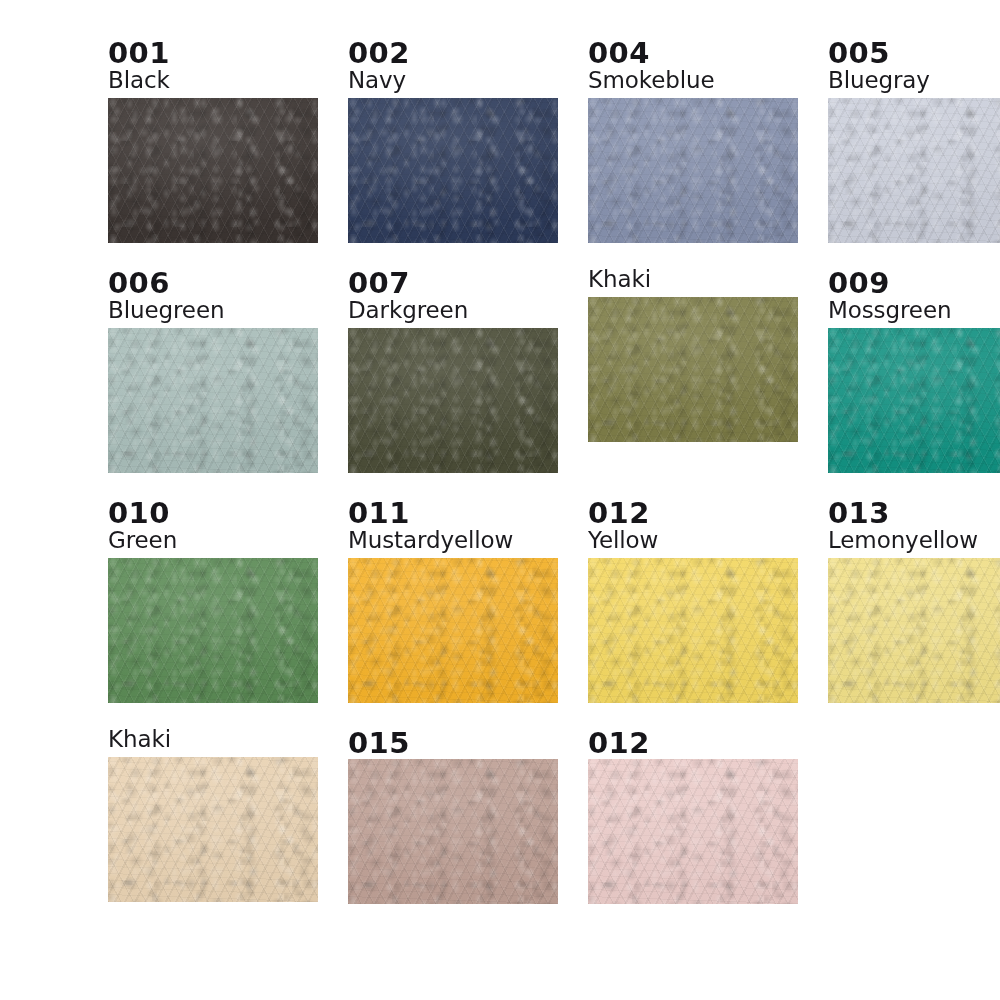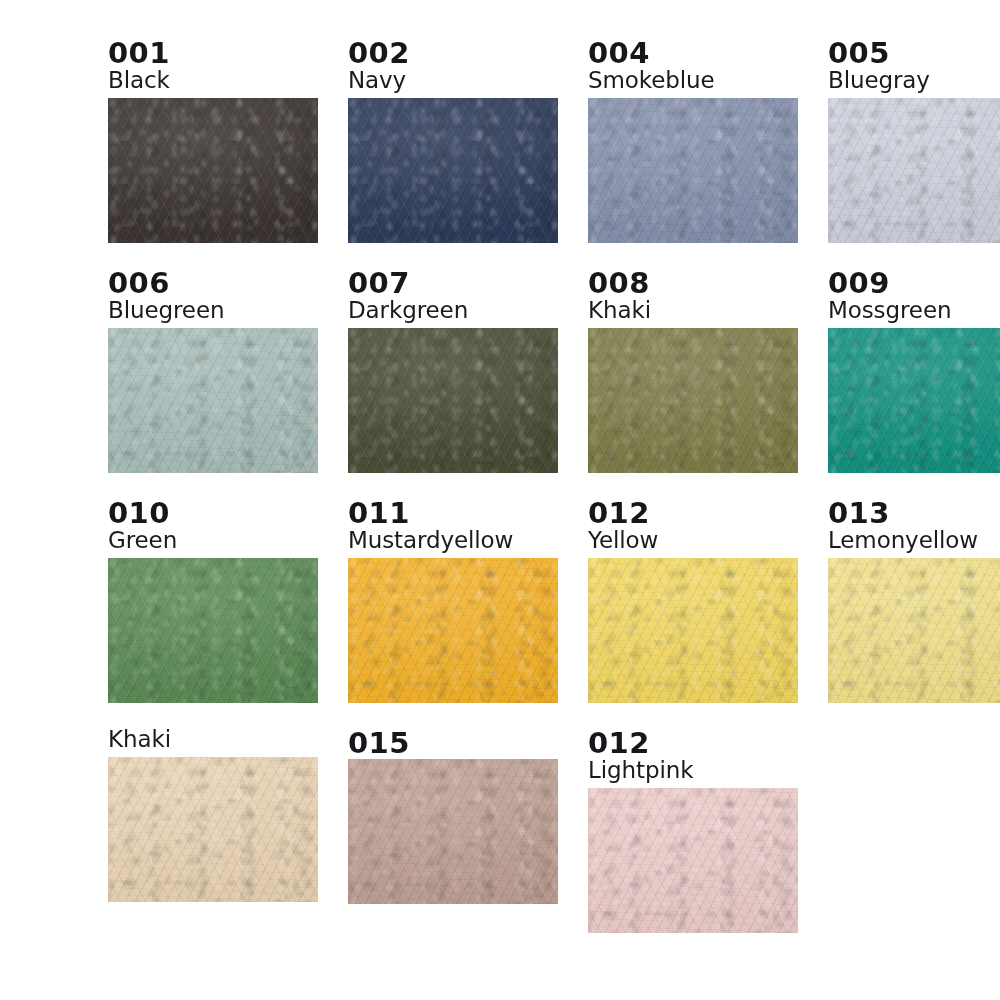--- a/index.html
+++ b/index.html
@@ -173,21 +173,20 @@
     <div class="swatch-cell">
       <div class="swatch-code">007</div>
       <div class="swatch-name">Darkgreen</div>
       <div class="swatch-chip" style="background-color: rgb(74, 76, 54);">
         <div class="grain"></div>
         <div class="grain2"></div>
         <div class="sheen"></div>
       </div>
     </div>
     <div class="swatch-cell">
-      <div class="swatch-code">008</div>
       <div class="swatch-name">Khaki</div>
       <div class="swatch-chip" style="background-color: rgb(125, 124, 70);">
         <div class="grain"></div>
         <div class="grain2"></div>
         <div class="sheen"></div>
       </div>
     </div>
     <div class="swatch-cell">
       <div class="swatch-code">009</div>
       <div class="swatch-name">Mossgreen</div>
@@ -244,20 +243,19 @@
     <div class="swatch-cell">
       <div class="swatch-code">015</div>
       <div class="swatch-chip" style="background-color: rgb(191, 160, 149);">
         <div class="grain"></div>
         <div class="grain2"></div>
         <div class="sheen"></div>
       </div>
     </div>
     <div class="swatch-cell">
       <div class="swatch-code">012</div>
-      <div class="swatch-name">Lightpink</div>
       <div class="swatch-chip" style="background-color: rgb(236, 204, 201);">
         <div class="grain"></div>
         <div class="grain2"></div>
         <div class="sheen"></div>
       </div>
     </div>
   </main>
 
 </body></html>

